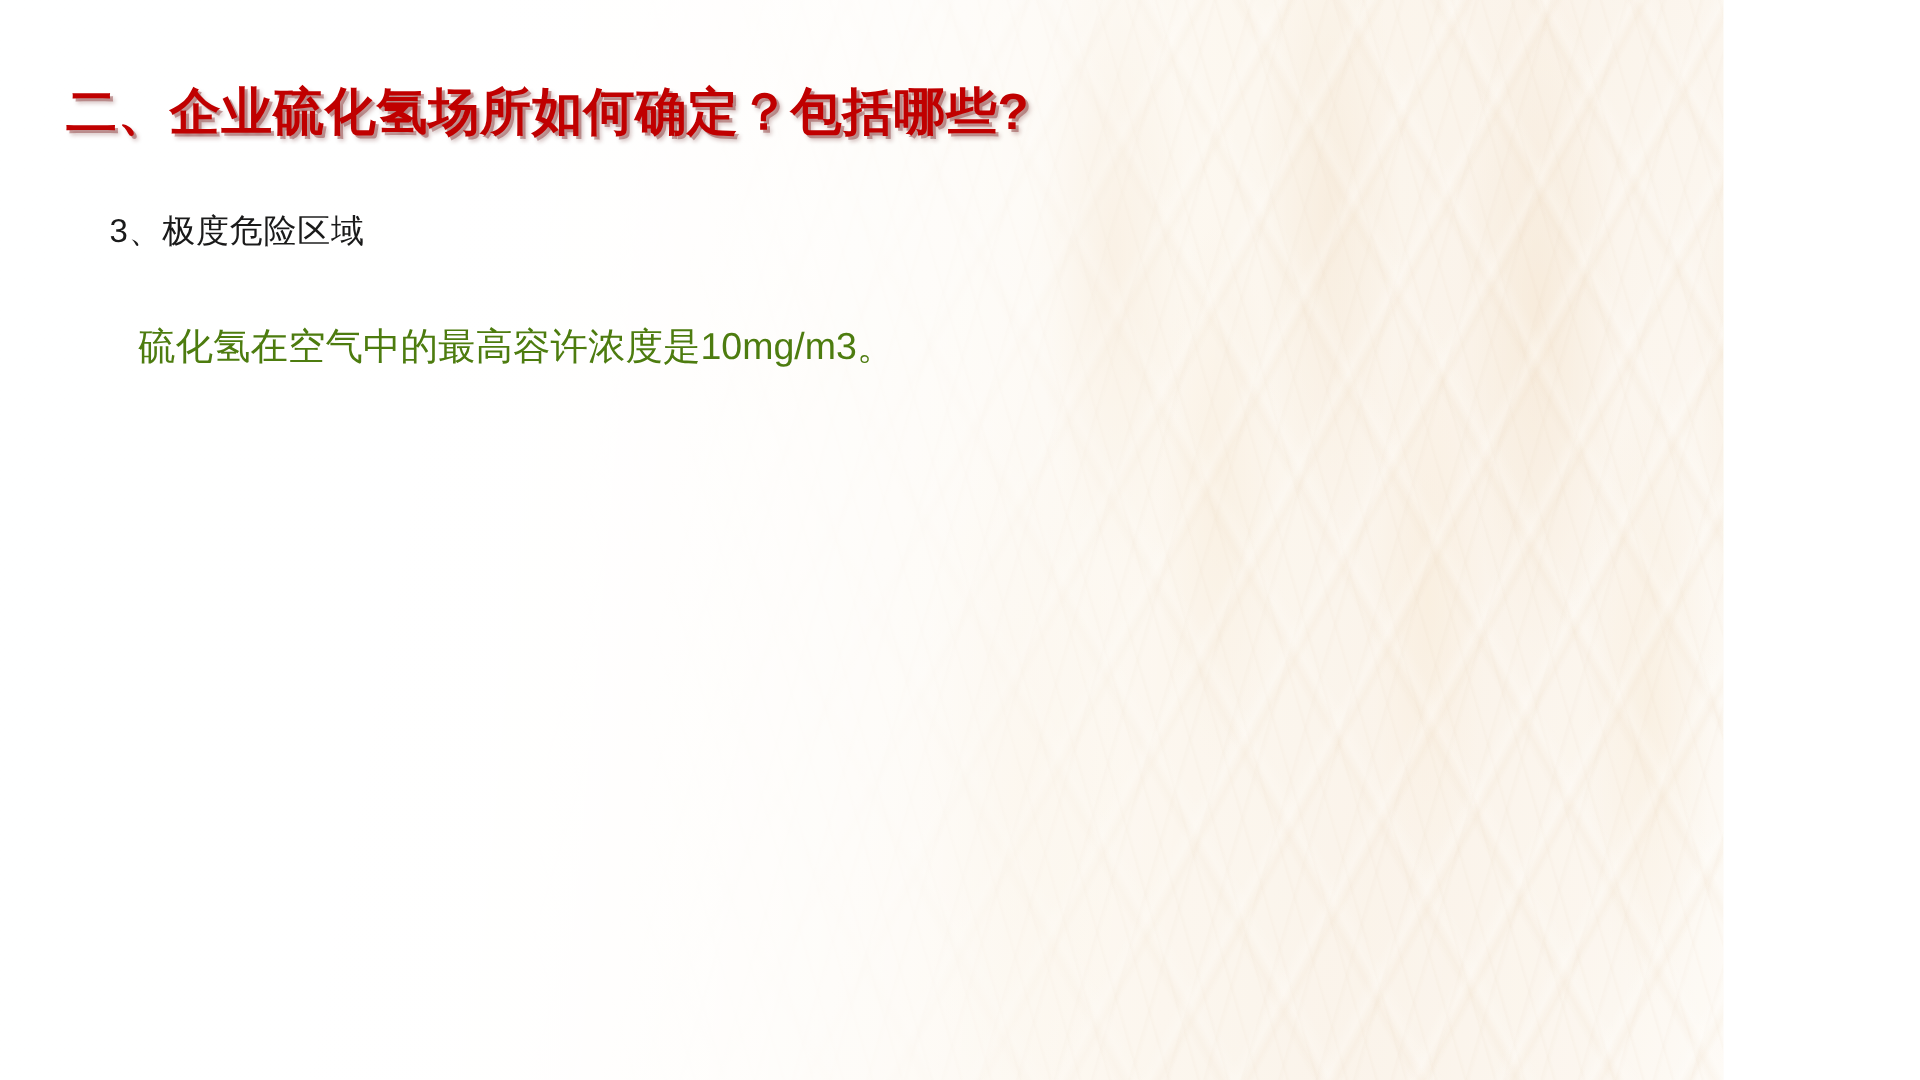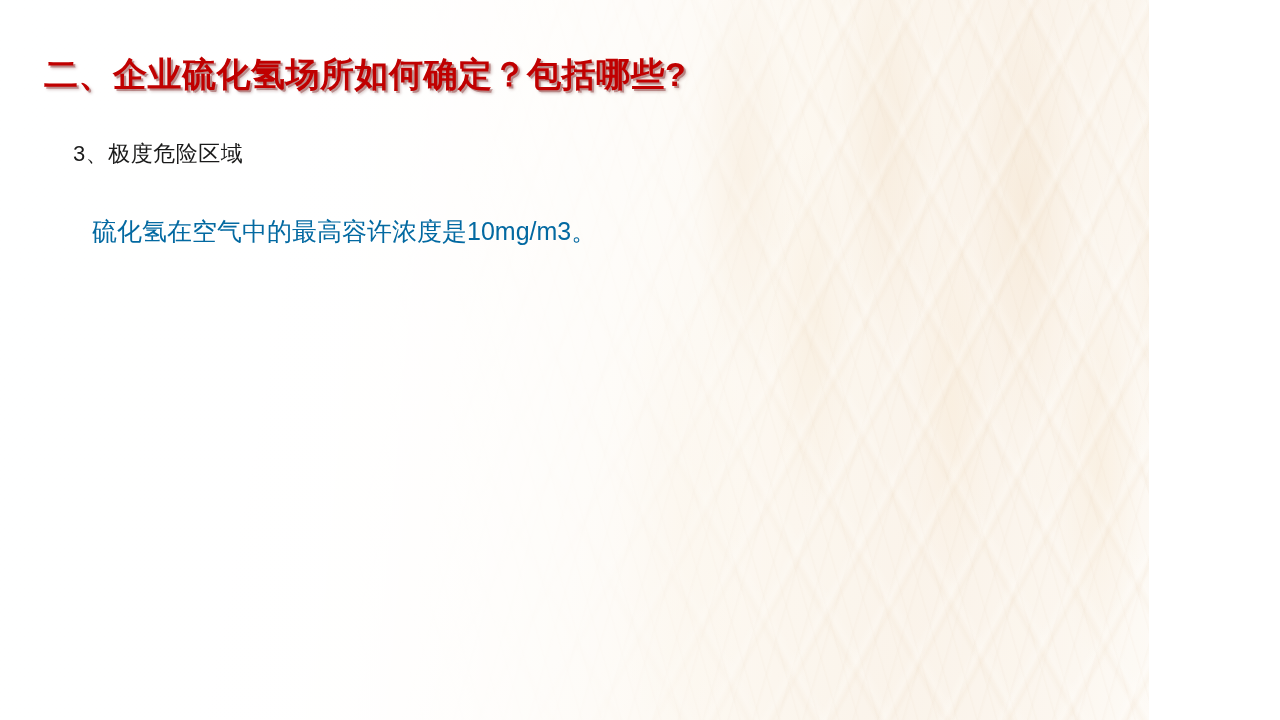--- a/index.html
+++ b/index.html
@@ -139,21 +139,21 @@
     margin-left: 31px;
   }
 
   .body-block {
     position: absolute;
     left: 42px;
     top: 200px;
     width: 1202px;
     font-size: 25px;
     line-height: 62px;
-    color: #0369a1;
+    color: #4d7c0f;
     text-align: justify;
     text-justify: inter-character;
   }
 
   .para {
     margin: 0;
     text-indent: 2em;
   }
   .para + .para { margin-top: 0; }
 

